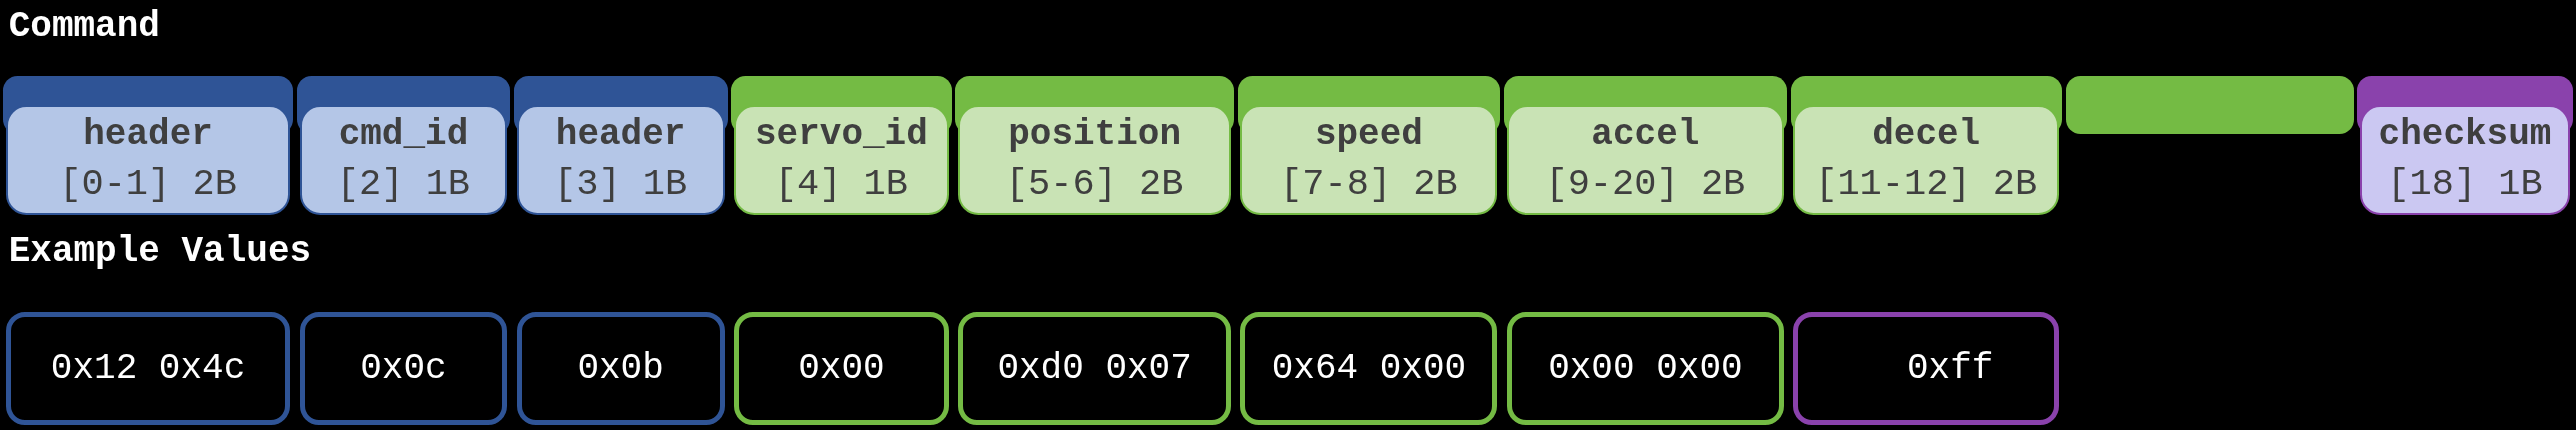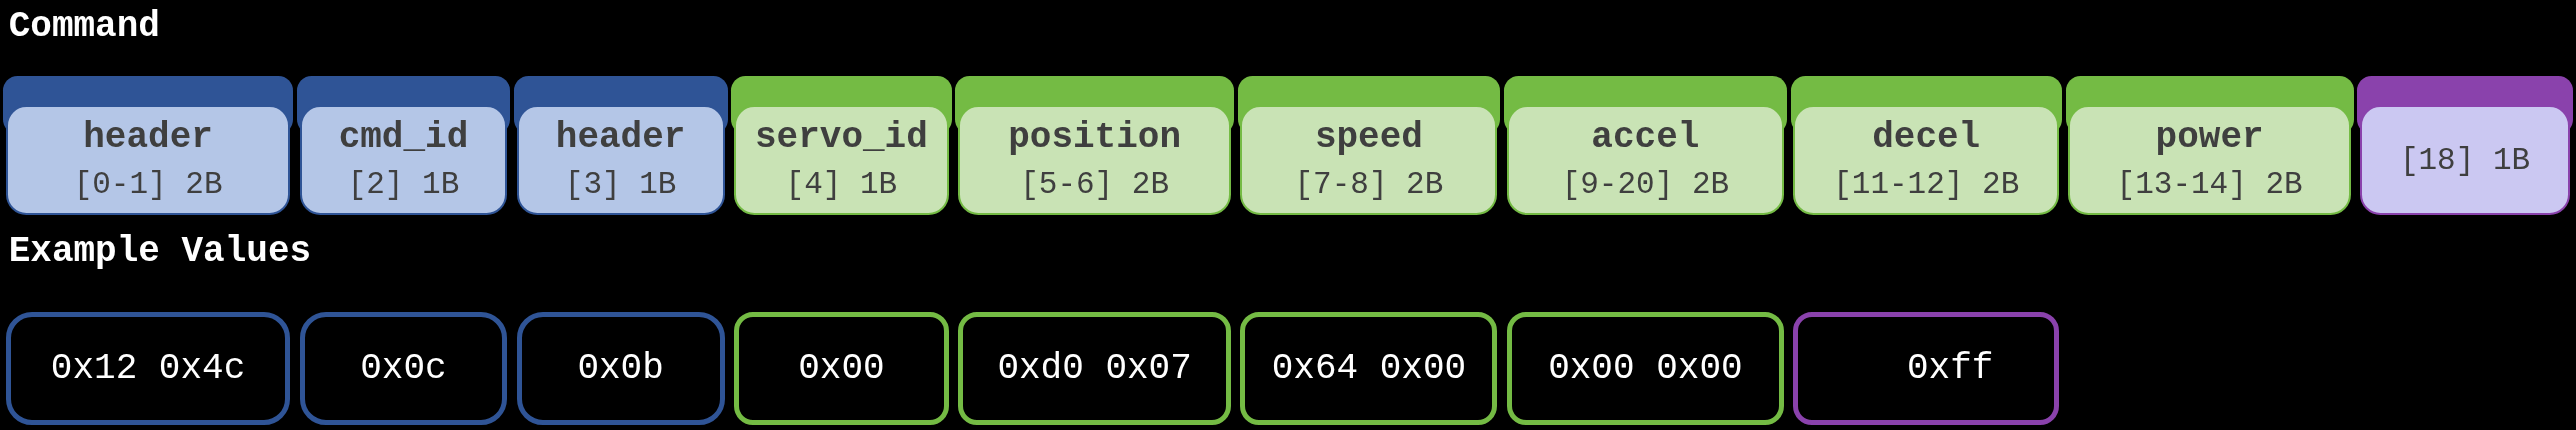--- a/index.html
+++ b/index.html
@@ -60,21 +60,21 @@
     gap: 13px;
   }
   .field-label {
     font-size: 36px;
     font-weight: bold;
     color: var(--label-text, #3F3F3F);
     line-height: 1;
     white-space: nowrap;
   }
   .field-range {
-    font-size: 31px;
+    font-size: 37px;
     color: var(--label-text, #3F3F3F);
     line-height: 1;
     white-space: nowrap;
   }
 
   #value-row {
     position: absolute;
     left: 5.8px;
     top: 312px;
     width: 2564px;
@@ -94,21 +94,21 @@
   .value-text {
     color: var(--value-text, #fff);
     font-size: 36px;
     line-height: 1;
     white-space: nowrap;
   }
 
   
   .blue .tab     { background: var(--blue-dark); }
   .blue .fbox    { background: var(--blue-light); border-color: var(--blue-dark); }
-  .value-cell.blue   { border-color: var(--blue-dark); border-radius: 26px; }
+  .value-cell.blue   { border-color: var(--blue-dark); }
   .green .tab    { background: var(--green-dark); }
   .green .fbox   { background: var(--green-light); border-color: var(--green-dark); }
   .value-cell.green  { border-color: var(--green-dark); }
   .purple .tab   { background: var(--purple-dark); }
   .purple .fbox  { background: var(--purple-light); border-color: var(--purple-dark); }
   .value-cell.purple { border-color: var(--purple-dark); padding-left: 48px; }
 </style>
 </head>
 <body>
 
@@ -167,28 +167,25 @@
   </div>
       <div class="field-cell green">
     <div class="tab"></div>
     <div class="fbox">
       <div class="field-label">decel</div>
       <div class="field-range">[11-12] 2B</div>
     </div>
   </div>
       <div class="field-cell green">
     <div class="tab"></div>
-    <div class="fbox">
-      <div class="field-label">power</div>
-      <div class="field-range">[13-14] 2B</div>
-    </div>
   </div>
       <div class="field-cell purple">
     <div class="tab"></div>
     <div class="fbox">
+      <div class="field-label">checksum</div>
       <div class="field-range">[18] 1B</div>
     </div>
   </div>
     </div>
 
   <div class="section-title" id="examples-title">Example Values</div>
 
   <div id="value-row" style="grid-template-columns: 391fr 285fr 286fr 295fr 375fr 353fr 381fr 365fr 388fr 288fr;">
       <div class="value-cell blue">
     <span class="value-text">0x12 0x4c</span>

